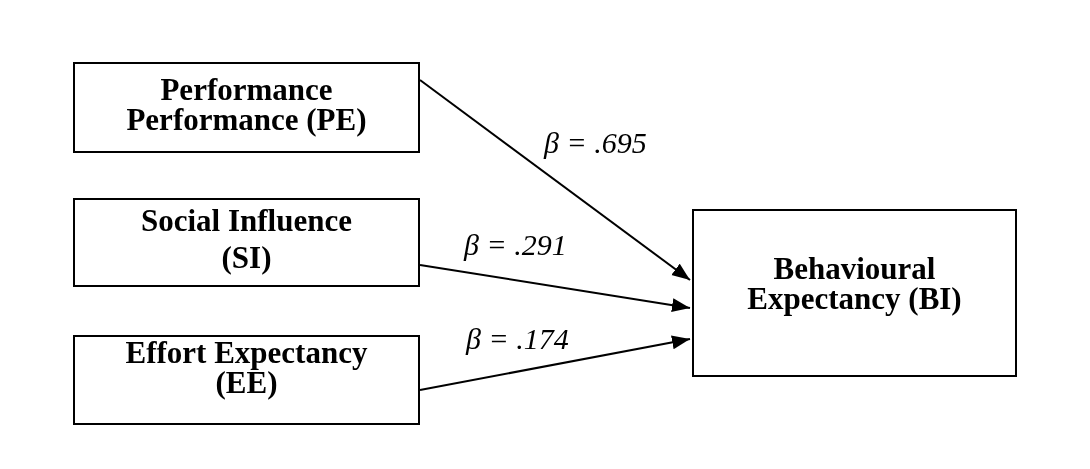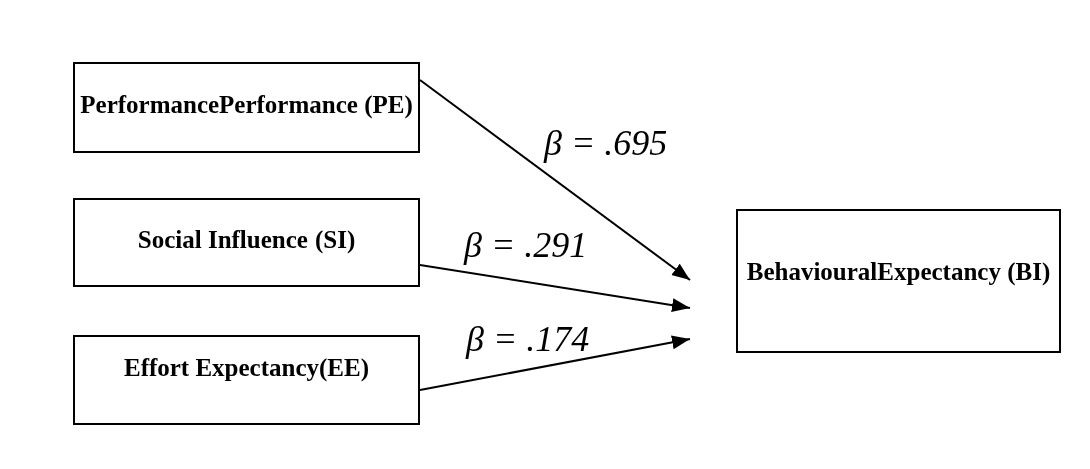--- a/index.html
+++ b/index.html
@@ -20,36 +20,36 @@
     position: absolute;
     left: 0;
     top: 0;
   }
   .node {
     position: absolute;
     box-sizing: border-box;
     border: 2px solid #000000;
     background: #ffffff;
     display: flex;
-    flex-direction: row;
+    flex-direction: column;
     align-items: center;
     justify-content: center;
     text-align: center;
     font-weight: bold;
-    font-size: 25px;
+    font-size: 31px;
     line-height: 30px;
   }
   .node-pe { left: 73px;  top: 62px;  width: 347px; height: 91px;  padding-bottom: 6px; }
   .node-si { left: 73px;  top: 198px; width: 347px; height: 89px;  padding-bottom: 6px; gap: 7px; }
   .node-ee { left: 73px;  top: 335px; width: 347px; height: 90px;  padding-bottom: 24px; }
-  .node-bi { left: 692px; top: 209px; width: 325px; height: 144px; padding-bottom: 18px; margin-left: 44px; }
+  .node-bi { left: 692px; top: 209px; width: 325px; height: 168px; padding-bottom: 18px; }
   .edge-label {
     position: absolute;
     font-style: italic;
-    font-size: 36px;
+    font-size: 30px;
     line-height: 34px;
     white-space: nowrap;
   }
   .label-pe { left: 544px; top: 126px; }
   .label-si { left: 464px; top: 228px; text-align: right; }
   .label-ee { left: 466px; top: 322px; text-align: right; }
 </style>
 </head>
 <body>
 

